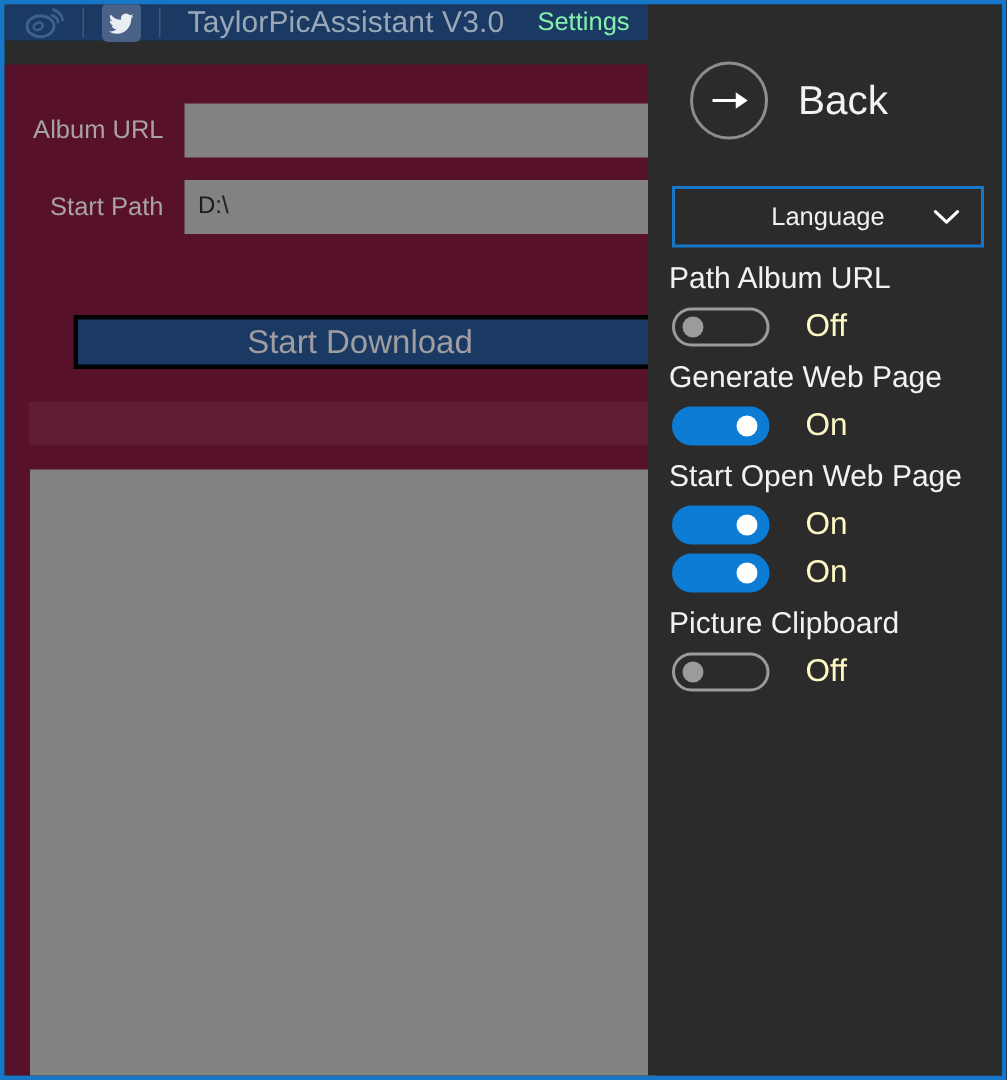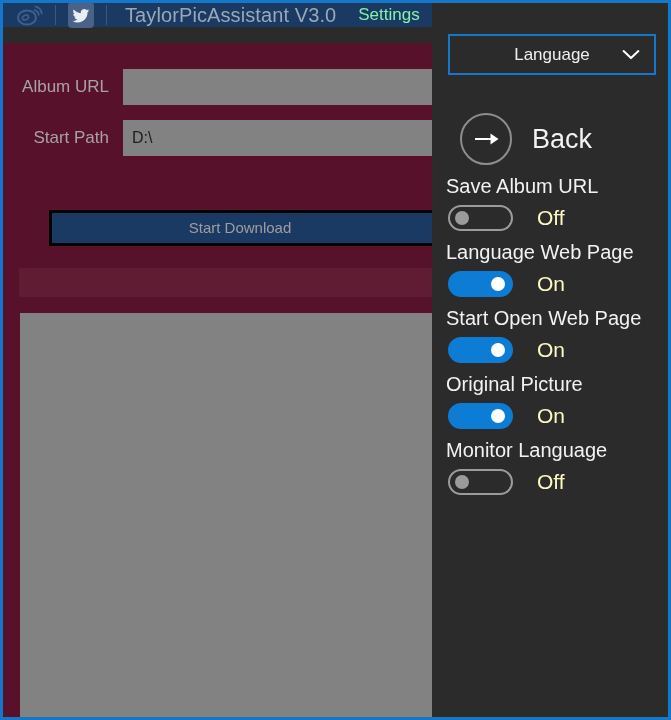--- a/index.html
+++ b/index.html
@@ -114,21 +114,21 @@
     position: absolute;
     left: 46px;
     top: 167px;
     width: 388px;
     height: 36px;
     background: #1a3a63;
     border: 3px solid #000000;
     box-sizing: border-box;
     color: #a09da0;
     font-family: "Liberation Sans", sans-serif;
-    font-size: 15px;
+    font-size: 22px;
     text-align: center;
     padding-right: 6px;
     line-height: 30px;
     cursor: pointer;
   }
 
   #progress-bar {
     position: absolute;
     left: 16px;
     top: 225px;
@@ -302,71 +302,70 @@
 
     <div id="start-download-button">Start Download</div>
 
     <div id="progress-bar"></div>
 
     <div id="preview-area"></div>
   </div>
 
   <div id="settings-panel">
 
+    <div id="back-button">
+      <span id="back-circle">
+        <svg width="30" height="24" viewBox="0 0 30 24" aria-hidden="true">
+          <path d="M4 11h15.5V6.5L27.5 12l-8 5.5V13H4z" fill="#ffffff"></path>
+        </svg>
+      </span>
+      <span id="back-label">Back</span>
+    </div>
+
     <div id="language-select">
       <span id="language-label">Language</span>
       <span id="language-chevron">
         <svg width="18" height="11" viewBox="0 0 18 11" aria-hidden="true">
           <path d="M1.6 1.6 L9 8.6 L16.4 1.6" fill="none" stroke="#ffffff" stroke-width="2.1" stroke-linecap="round" stroke-linejoin="round"></path>
         </svg>
       </span>
     </div>
 
-    <div id="back-button">
-      <span id="back-circle">
-        <svg width="30" height="24" viewBox="0 0 30 24" aria-hidden="true">
-          <path d="M4 11h15.5V6.5L27.5 12l-8 5.5V13H4z" fill="#ffffff"></path>
-        </svg>
-      </span>
-      <span id="back-label">Back</span>
-    </div>
-
-    <div class="setting-title">Save Album URL</div>
+    <div class="setting-title">Path Album URL</div>
     <div class="setting-toggle-row">
       <span class="toggle off">
           <span class="knob"></span>
         </span>
       <span class="toggle-state">Off</span>
     </div>
 
-    <div class="setting-title">Language Web Page</div>
+    <div class="setting-title">Generate Web Page</div>
     <div class="setting-toggle-row">
       <span class="toggle on">
           <span class="knob"></span>
         </span>
       <span class="toggle-state">On</span>
     </div>
 
     <div class="setting-title">Start Open Web Page</div>
     <div class="setting-toggle-row">
       <span class="toggle on">
           <span class="knob"></span>
         </span>
       <span class="toggle-state">On</span>
     </div>
 
-    <div class="setting-title">Original Picture</div>
     <div class="setting-toggle-row">
       <span class="toggle on">
           <span class="knob"></span>
         </span>
       <span class="toggle-state">On</span>
     </div>
 
-    <div class="setting-title">Monitor Language</div>
+    <div class="setting-title">Picture Clipboard</div>
     <div class="setting-toggle-row">
       <span class="toggle off">
           <span class="knob"></span>
         </span>
       <span class="toggle-state">Off</span>
     </div>
 
   </div>
 </div>
 

